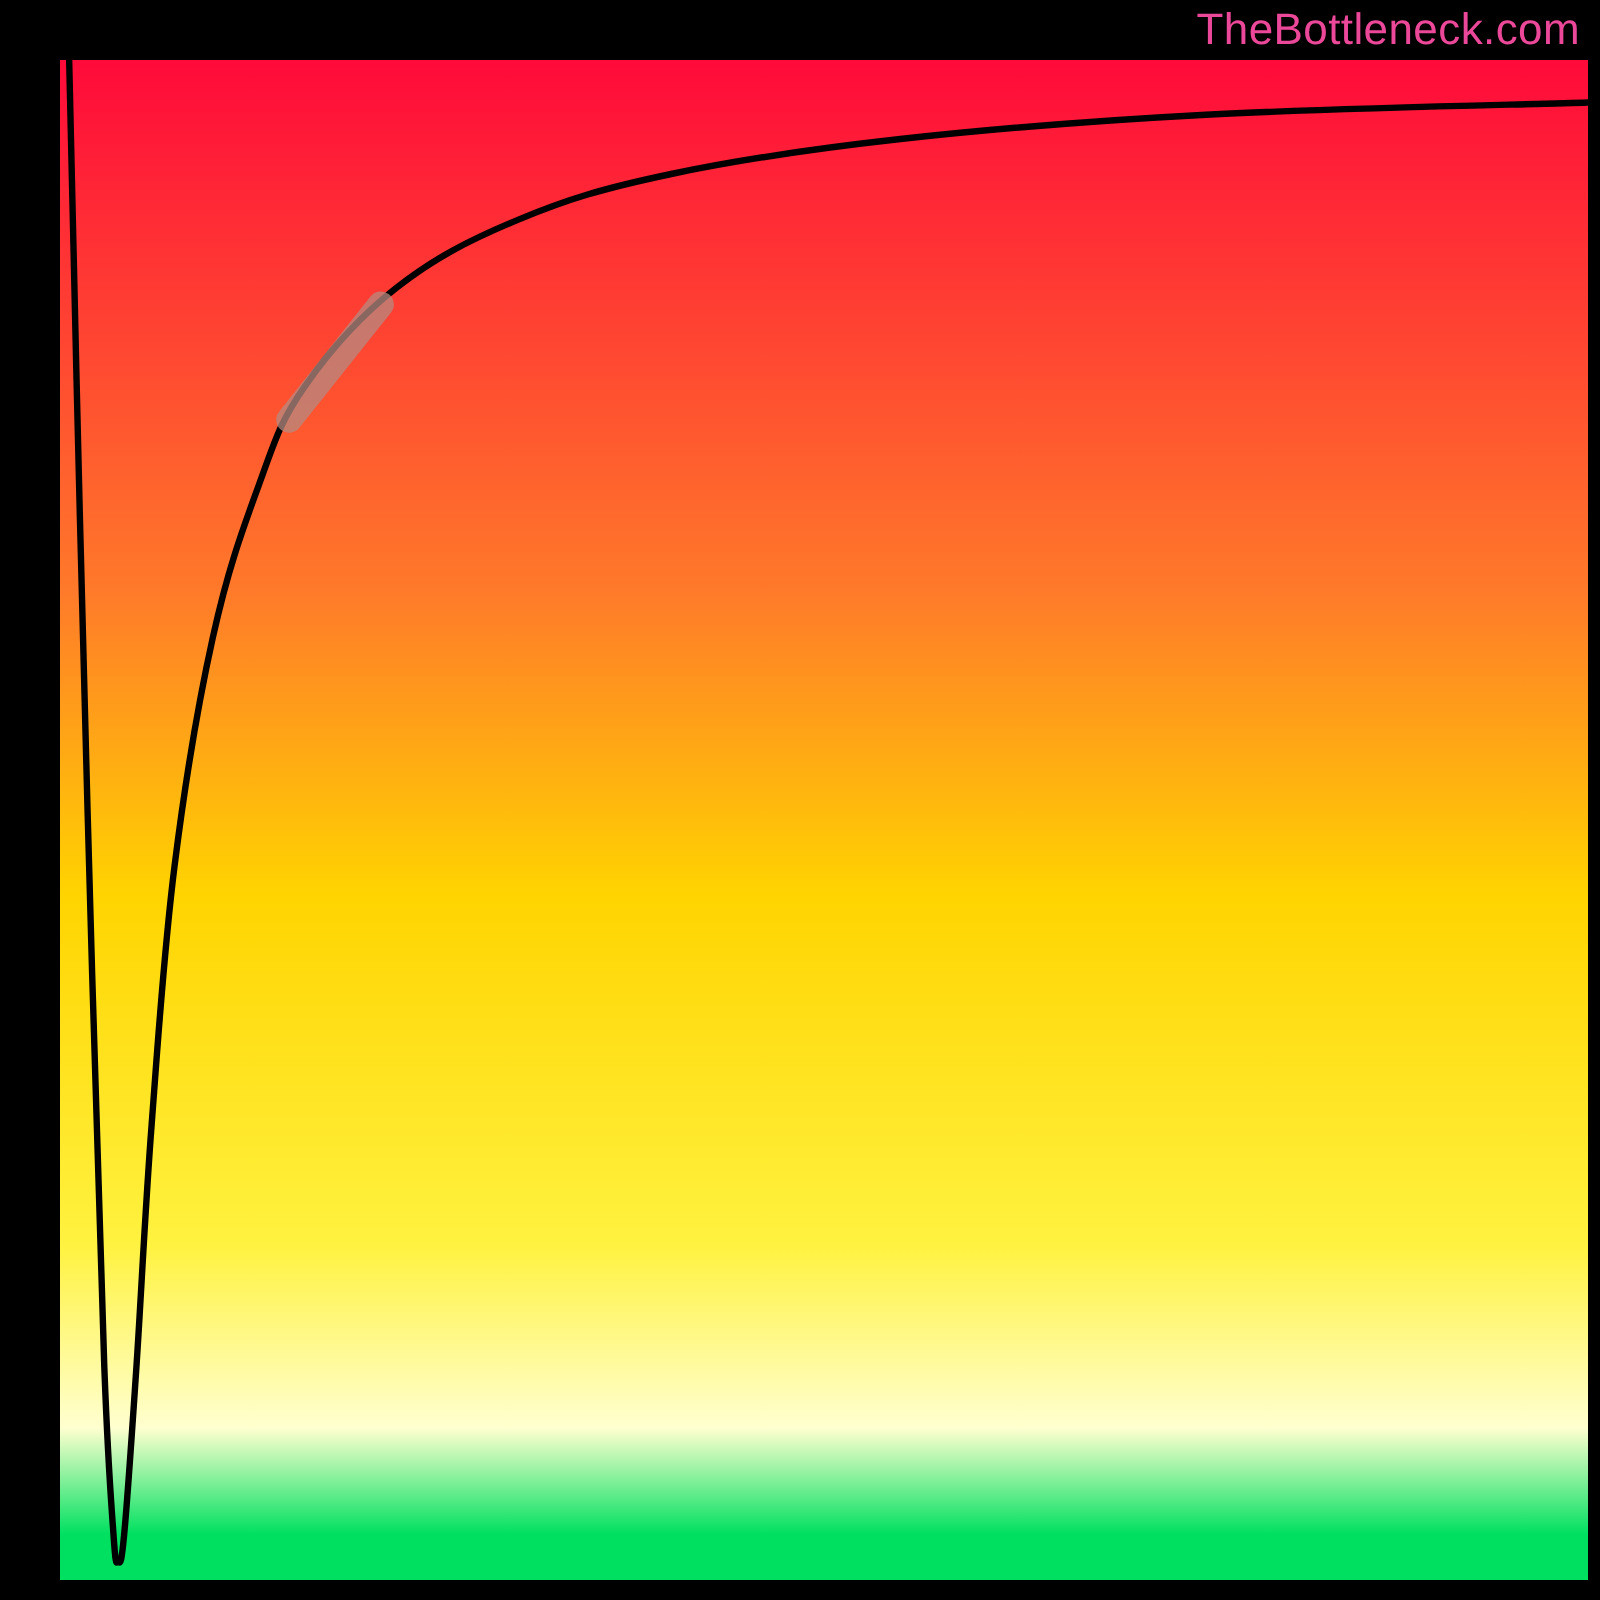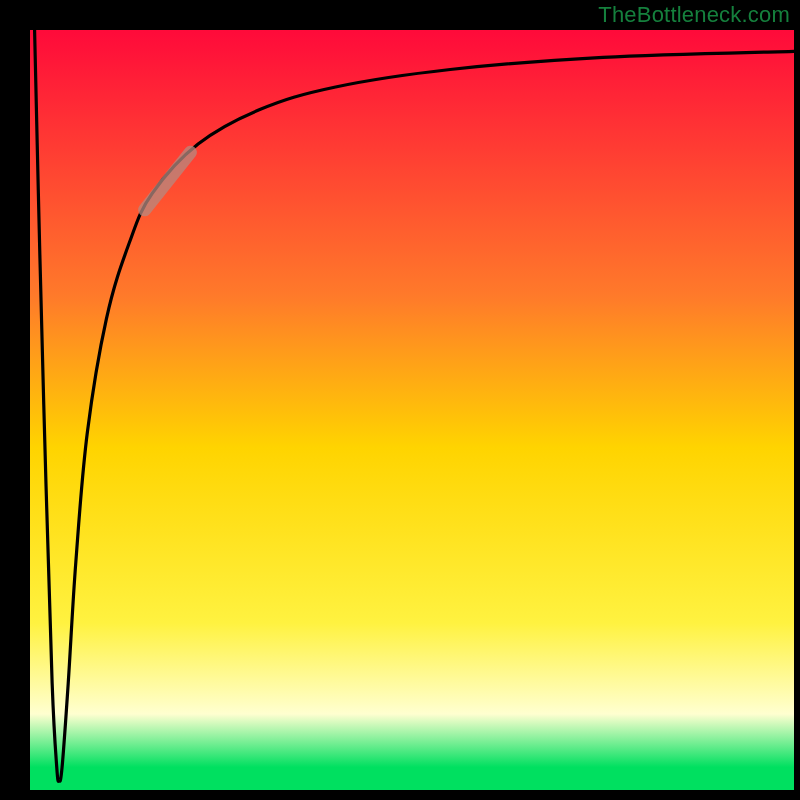--- a/index.html
+++ b/index.html
@@ -14,21 +14,21 @@
   .stage {
     position: relative;
     width: 800px;
     height: 800px;
     background: #000;
   }
   .watermark {
     position: absolute;
     top: 2px;
     right: 10px;
-    color: #15803d;
+    color: #ec4899;
     font-size: 22px;
     font-weight: 500;
     letter-spacing: 0.2px;
     user-select: none;
   }
   svg {
     position: absolute;
     left: 0;
     top: 0;
   }

